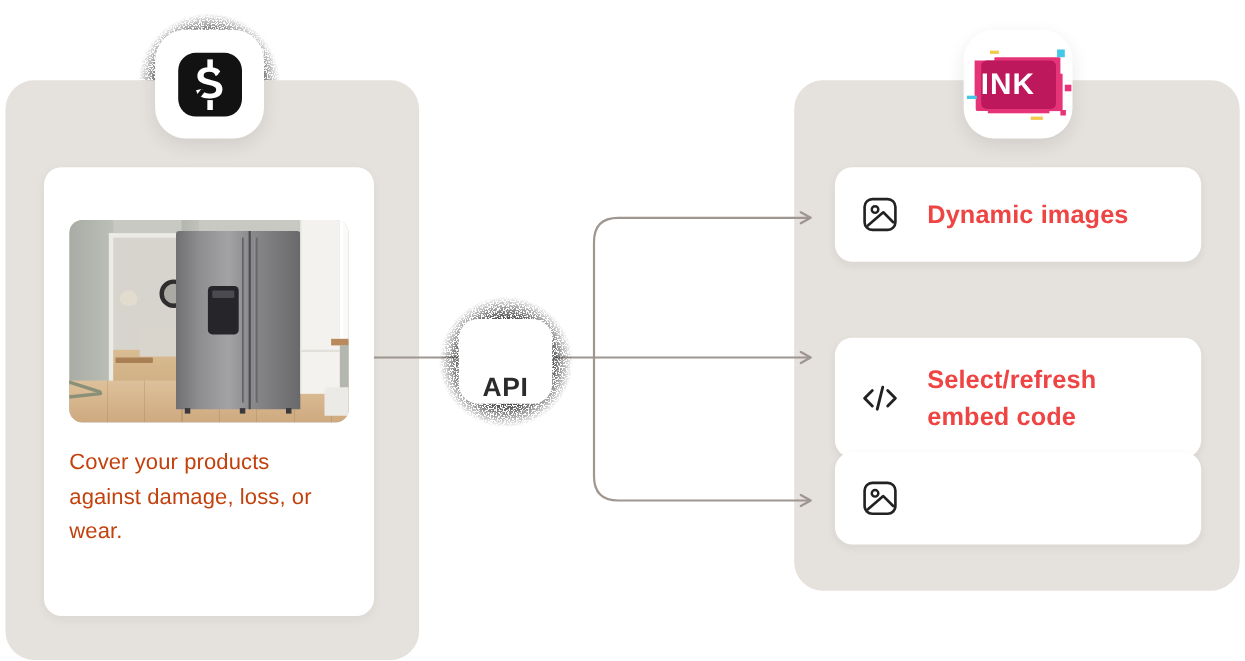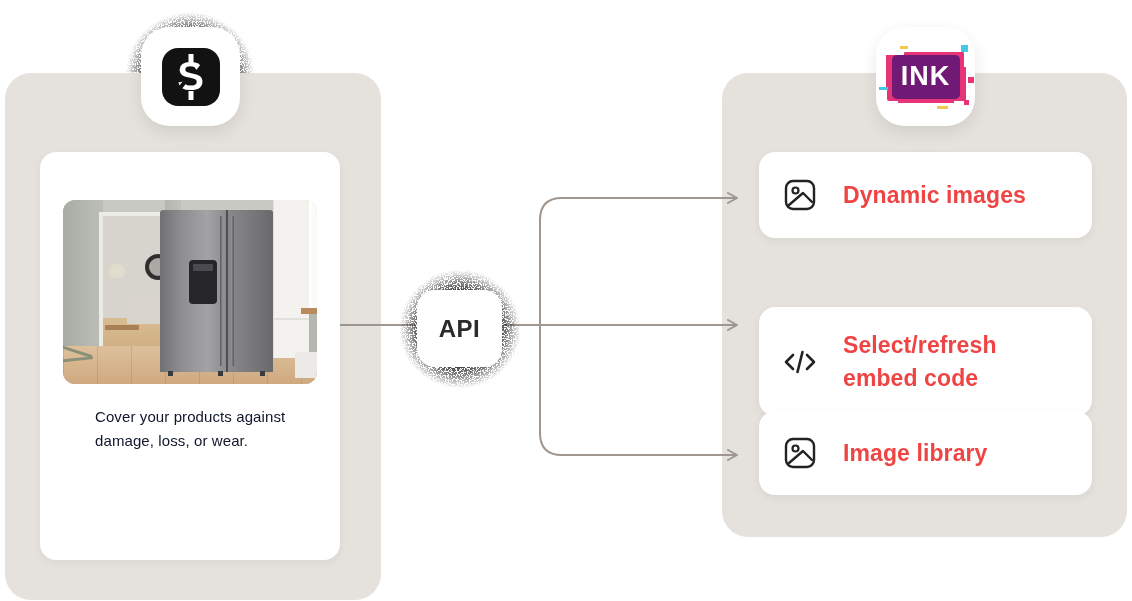--- a/index.html
+++ b/index.html
@@ -38,22 +38,22 @@
     display:flex; align-items:center; justify-content:center;
   }
   .s-letter { color:#fff; font-size:40px; font-weight:800; line-height:1; margin-top:-2px; letter-spacing:0; }
   .s-stub { position:absolute; left:50%; width:5px; height:9px; background:#fff; transform:translateX(-50%); }
   .s-stub.top { top:6px; } .s-stub.bottom { bottom:6px; }
   .s-notch { position:absolute; width:4px; height:9px; background:#121212; }
   .s-notch.ne { right:18px; top:16px; transform:rotate(38deg); }
   .s-notch.sw { left:18px; bottom:16px; transform:rotate(38deg); }
 
   .ink-blob {
-    position:relative; width:68px; height:44px; background:#701a75; border-radius:5px;
-    display:flex; align-items:center; justify-content:center;
+    position:relative; width:68px; height:44px; background:#be185d; border-radius:5px;
+    display:flex; align-items:center; 
     box-shadow:
       -8px 5px 0 -3px #e63478,
        8px -7px 0 -4px #e63478,
        11px 7px 0 -5px #e63478,
       -11px -5px 0 -5px #e63478,
        0 10px 0 -6px #e63478;
   }
   .ink-text { color:#fff; font-size:27px; font-weight:800; letter-spacing:1px; line-height:1; }
   .glitch { position:absolute; }
   .glitch.cyan    { width:7px; height:7px;  background:#45c8e8; top:-10px; right:-8px; }
@@ -99,31 +99,31 @@
   .ph-cabinet { left:210px; top:0; width:36px; height:158px; background:#f3f2ef; border-left:1px solid #e2e0db; }
   .ph-cabinet::before { content:""; position:absolute; left:0; top:118px; width:100%; height:2px; background:#e2e0db; }
   .ph-window { left:246px; top:0; width:8px; height:110px; background:#fafaf8; border-left:3px solid #fff; }
   .ph-sill { left:238px; top:108px; width:16px; height:6px; background:#b98a5c; }
   .ph-wall-far { left:246px; top:114px; width:8px; height:40px; background:#b4b7af; }
   .ph-radiator { left:232px; top:152px; width:22px; height:26px; background:#eceae6; border-radius:3px 0 0 0; }
   .ph-plant { left:-4px; top:140px; width:40px; height:30px; }
   .ph-leaf { position:absolute; width:34px; height:3px; background:#8a9078; border-radius:2px; }
   .ph-leaf.l1 { transform:rotate(18deg); top:10px; } .ph-leaf.l2 { transform:rotate(-6deg); top:18px; }
 
-  .card-desc { margin-top:21px; font-size:15px; line-height:1.58; color:#0f172a; width:252px; letter-spacing:.1px;margin-left:32px; }
+  .card-desc { margin-top:21px; font-size:20px; line-height:1.58; color:#c2410c; width:252px; letter-spacing:.1px; }
   .learn-more-btn {
     margin-top:20px; width:124px; height:45px; background:#1d1d1b; color:#fff;
     border:none; border-radius:10px; font-size:15px; font-weight:500; letter-spacing:.2px;
     font-family:"Liberation Sans","DejaVu Sans",sans-serif; cursor:pointer;
   }
 
   
   .api-badge {
     position:absolute; left:417px; top:290px; width:85px; height:77px; background:#fff;
-    border-radius:18px; z-index:4; display:flex; align-items:center; justify-content:center;
+    border-radius:18px; z-index:4; display:flex; align-items:flex-end; justify-content:center;
     font-size:24px; font-weight:700; color:#2b2b2b; letter-spacing:.5px;
   }
 
   
   .feature-card {
     position:absolute; left:759px; width:333px; background:#fff; border-radius:16px; z-index:4;
     display:flex; align-items:center; padding:0 20px 0 24px;
     box-shadow:0 3px 8px rgba(40,35,30,.06);
   }
   .feature-card.f1 { top:152px; height:86px; }
@@ -255,16 +255,15 @@
     </svg>
     <span class="feature-label">Select/refresh embed code</span>
   </div>
 
   <div class="feature-card f3">
     <svg class="feature-icon" viewBox="0 0 34 34">
       <rect x="3" y="3" width="28" height="28" rx="7" fill="none" stroke="#222" stroke-width="2.4"></rect>
       <circle cx="12.5" cy="12.5" r="3" fill="none" stroke="#222" stroke-width="2.2"></circle>
       <path d="M6 27 L20 15 L29 24" fill="none" stroke="#222" stroke-width="2.4" stroke-linecap="round" stroke-linejoin="round"></path>
     </svg>
-    <span class="feature-label">Image library</span>
   </div>
 
 </div>
 
 </body></html>

